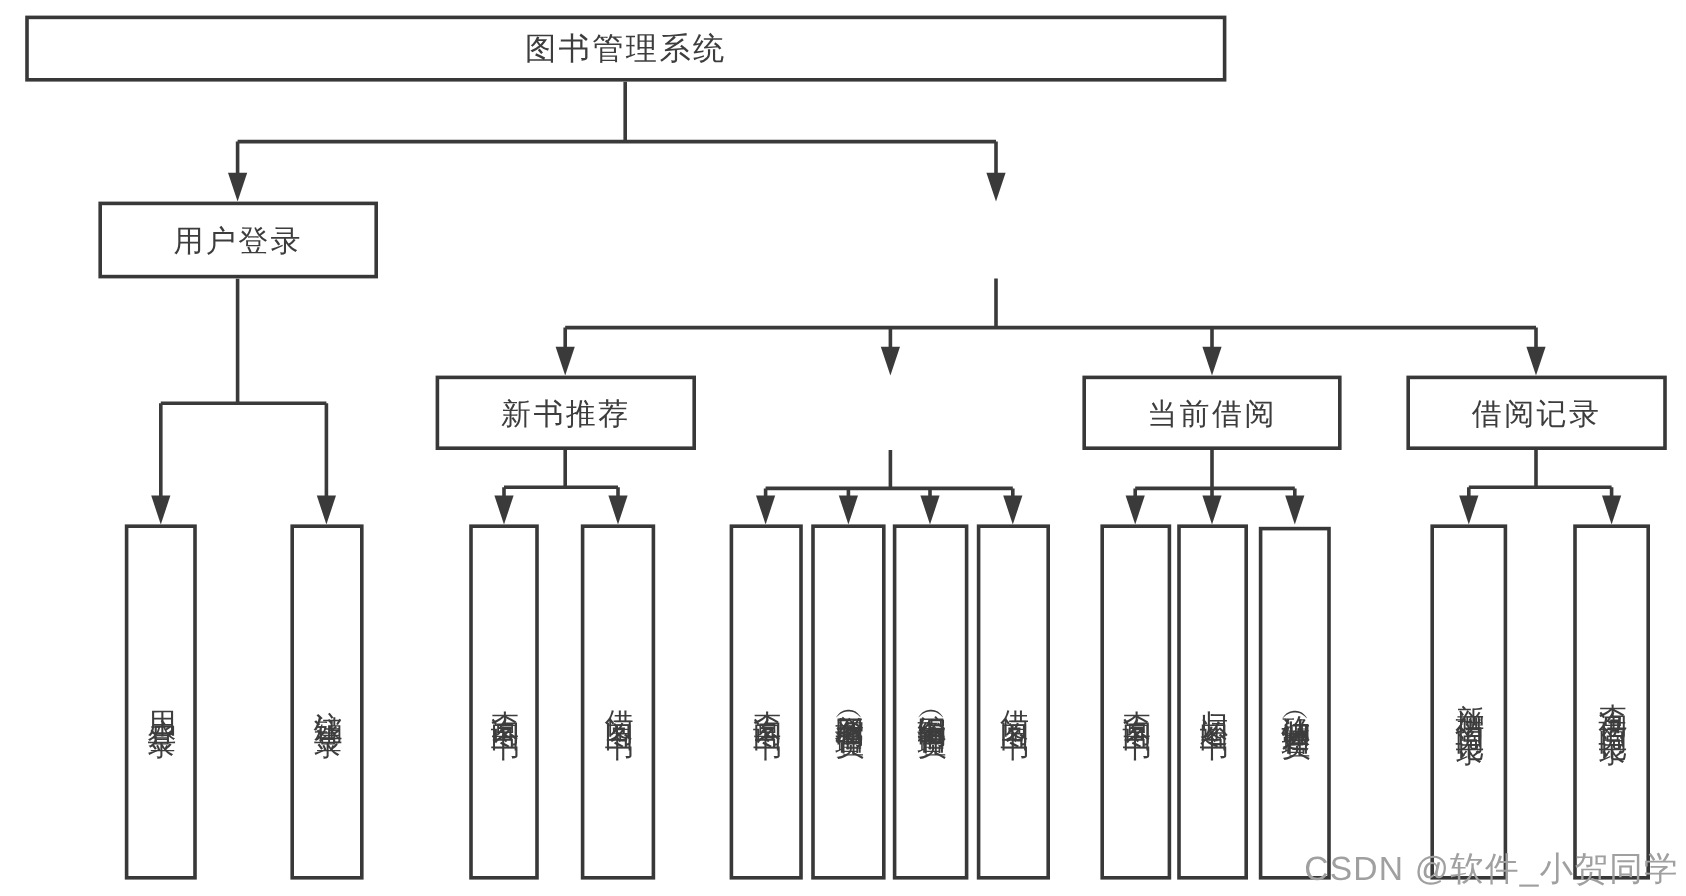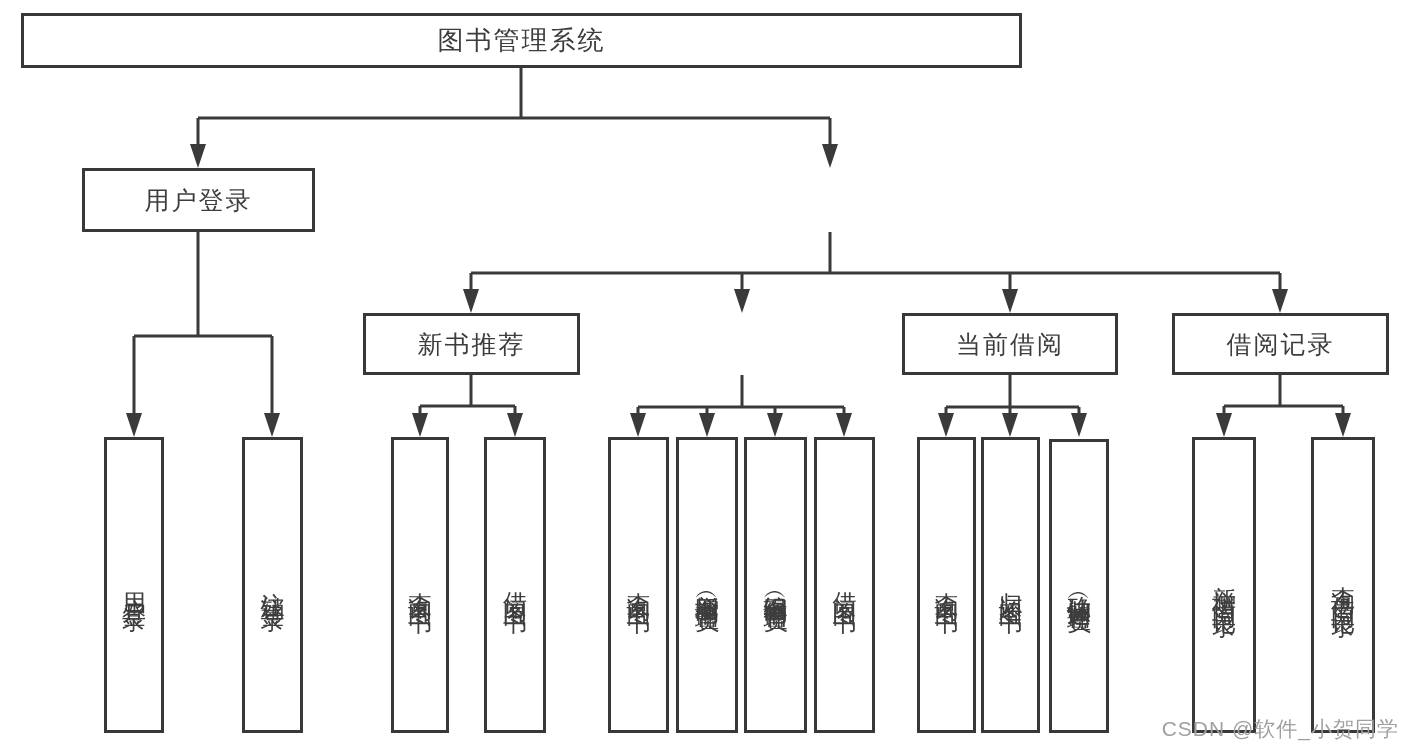--- a/index.html
+++ b/index.html
@@ -25,21 +25,21 @@
     border:3px solid var(--box-border);
     background:#fff;color:var(--text);
     display:flex;align-items:center;justify-content:center;
   }
   .h{font-size:25px;letter-spacing:2px;}
   .h.title{font-size:26px;}
   .v{writing-mode:vertical-rl;font-size:24px;letter-spacing:6px;}
   .v.long{letter-spacing:2px;}
   .watermark{
     position:absolute;right:6px;bottom:4px;
-    font-size:21px;letter-spacing:1px;
+    font-size:28px;letter-spacing:1px;
     color:var(--watermark);white-space:nowrap;z-index:5;
   }
 </style>
 </head>
 <body>
 
 <div class="canvas">
 
   <svg class="wires" viewBox="0 0 1405 747">
     <g>

